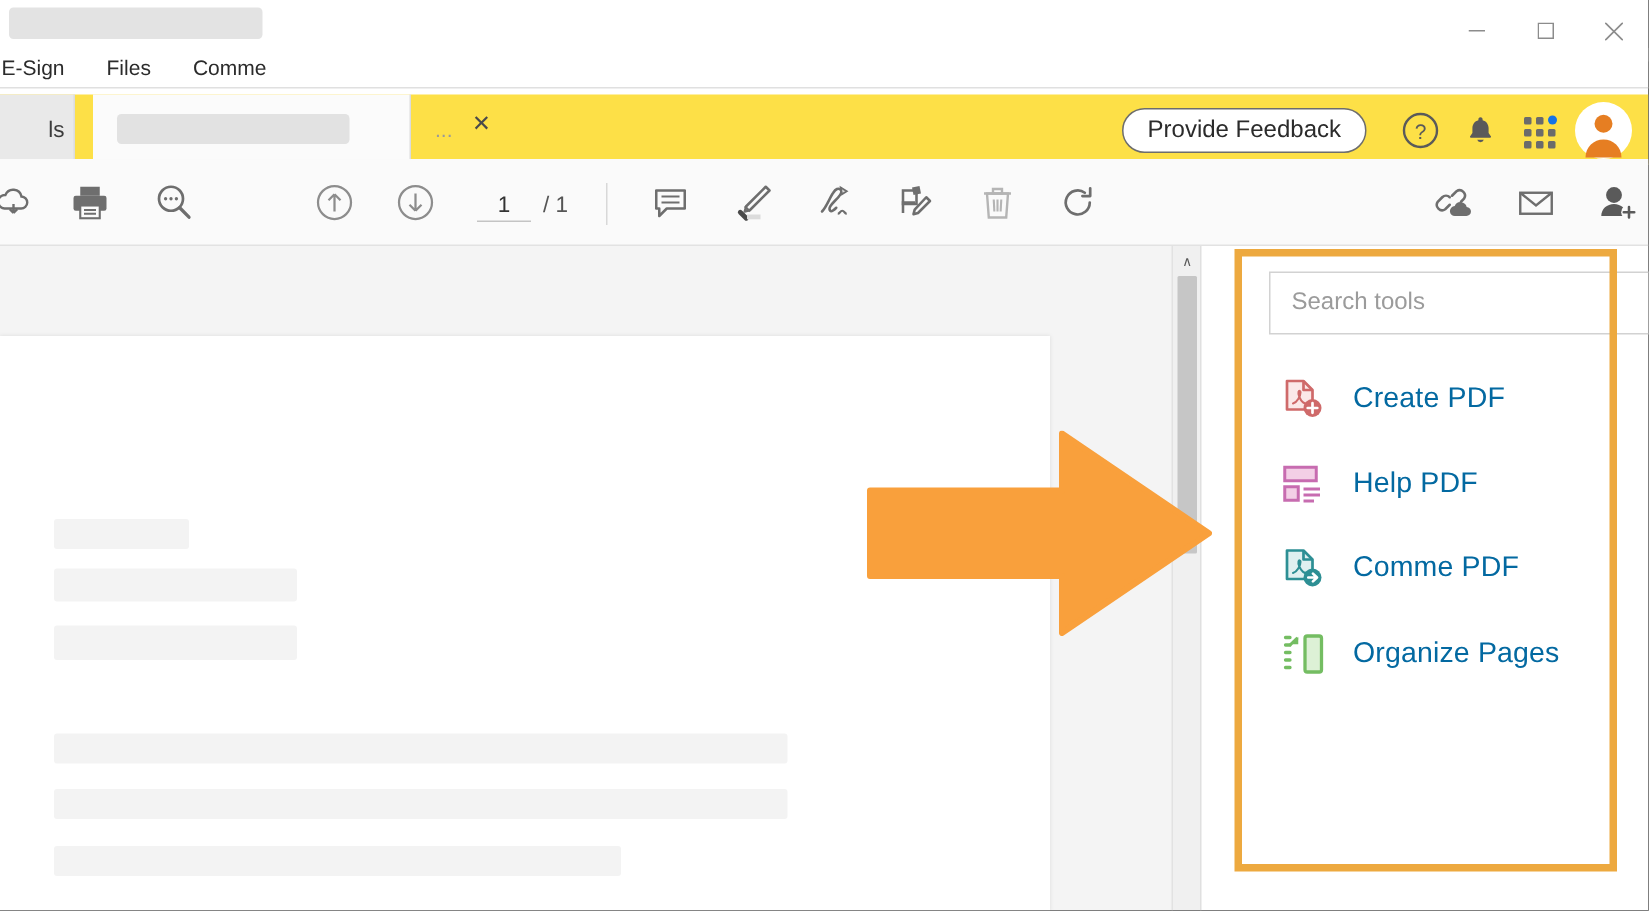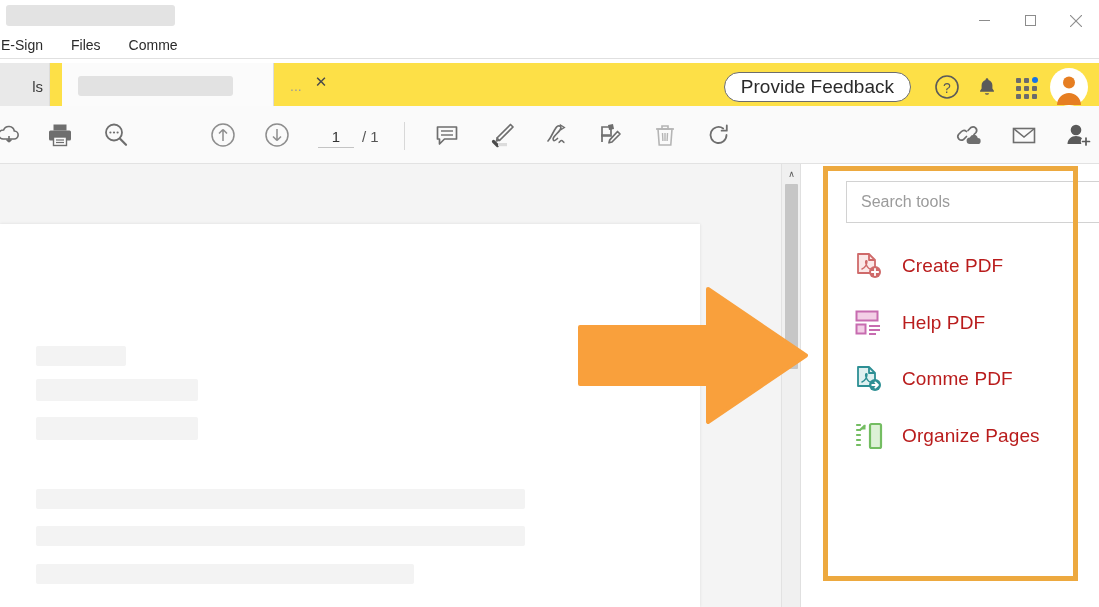--- a/index.html
+++ b/index.html
@@ -94,21 +94,21 @@
   
   .tabstrip-right {
     position: absolute; right: 8px; top: 0;
     height: 47px; display: flex; align-items: center; gap: 0px;
   }
   .feedback-btn {
     height: 30px; padding: 0 16px;
     border: 1px solid #6d6d6d; border-radius: 16px;
     background: #ffffff;
     display: flex; align-items: center; justify-content: center;
-    font-size: 19px; color: #2b2b2b;
+    font-size: 16px; color: #2b2b2b;
     margin-right: 16px;
   }
   .icon-btn {
     width: 40px; height: 40px;
     display: flex; align-items: center; justify-content: center;
     color: #5a5a5a;
   }
   .avatar-btn {
     width: 44px; height: 44px;
     display: flex; align-items: center; justify-content: center;
@@ -219,21 +219,21 @@
     height: 56.5px;
     display: flex; align-items: center;
     padding-left: 8px;
   }
   .tool-icon {
     width: 30px; height: 30px; flex: 0 0 30px;
     display: flex; align-items: center; justify-content: center;
     margin-right: 18px;
   }
   .tool-label {
-    font-size: 19px; color: #b91c1c; white-space: nowrap;
+    font-size: 19px; color: #0369a1; white-space: nowrap;
     letter-spacing: 0.1px;
   }
 
   
   .highlight-box {
     position: absolute; left: 823px; top: 166px;
     width: 255px; height: 415px;
     border: 5px solid #eda93f;
     pointer-events: none;
   }

